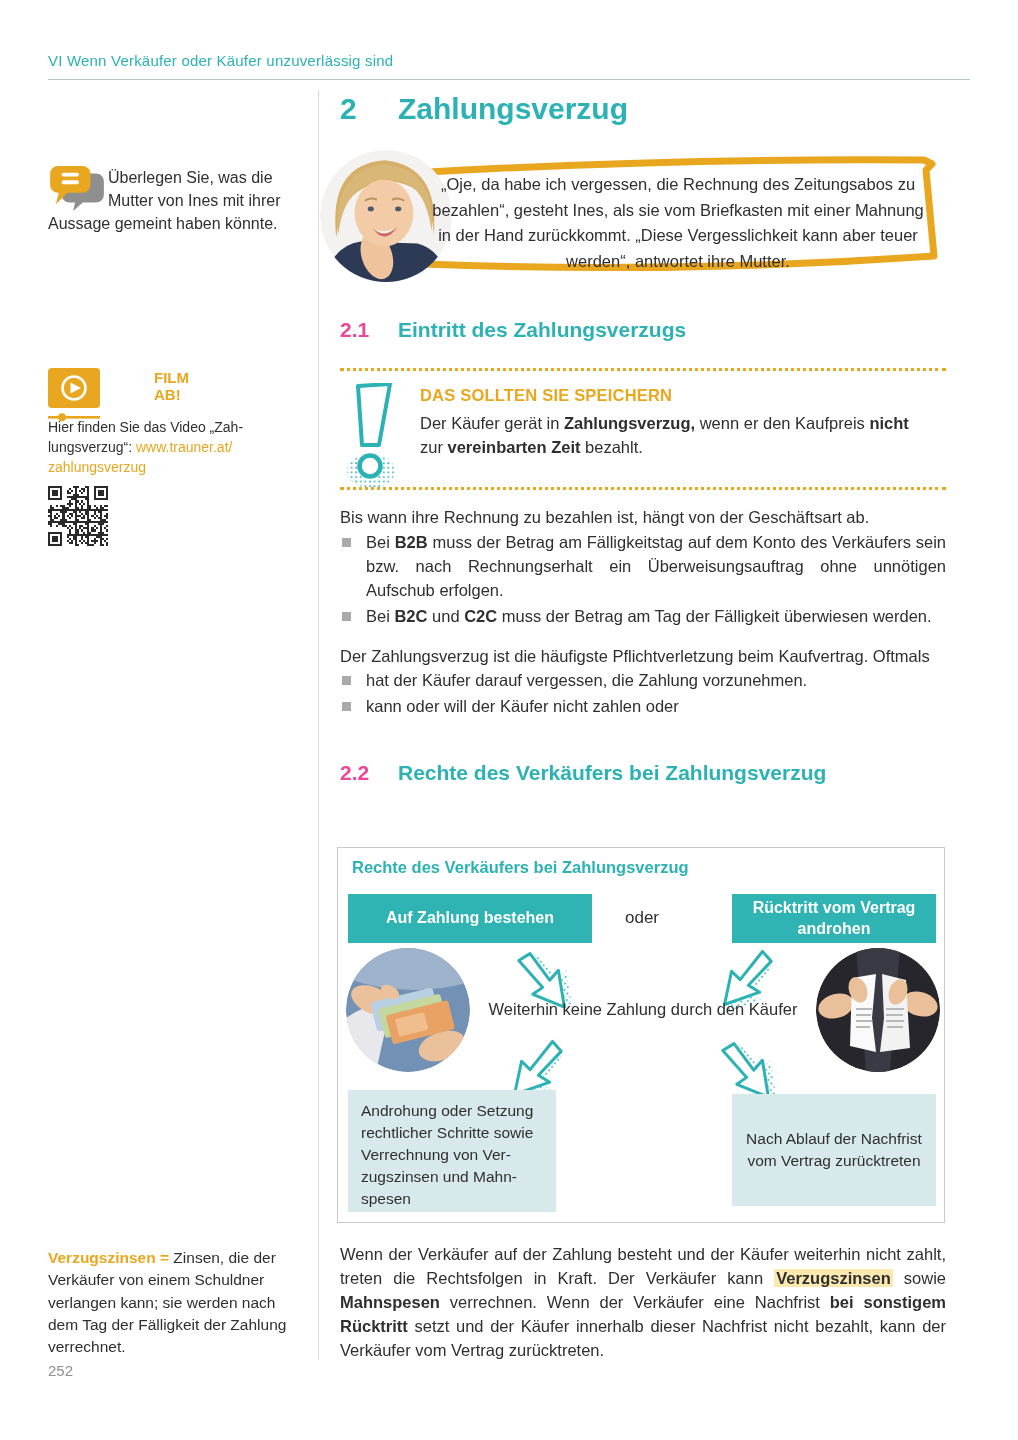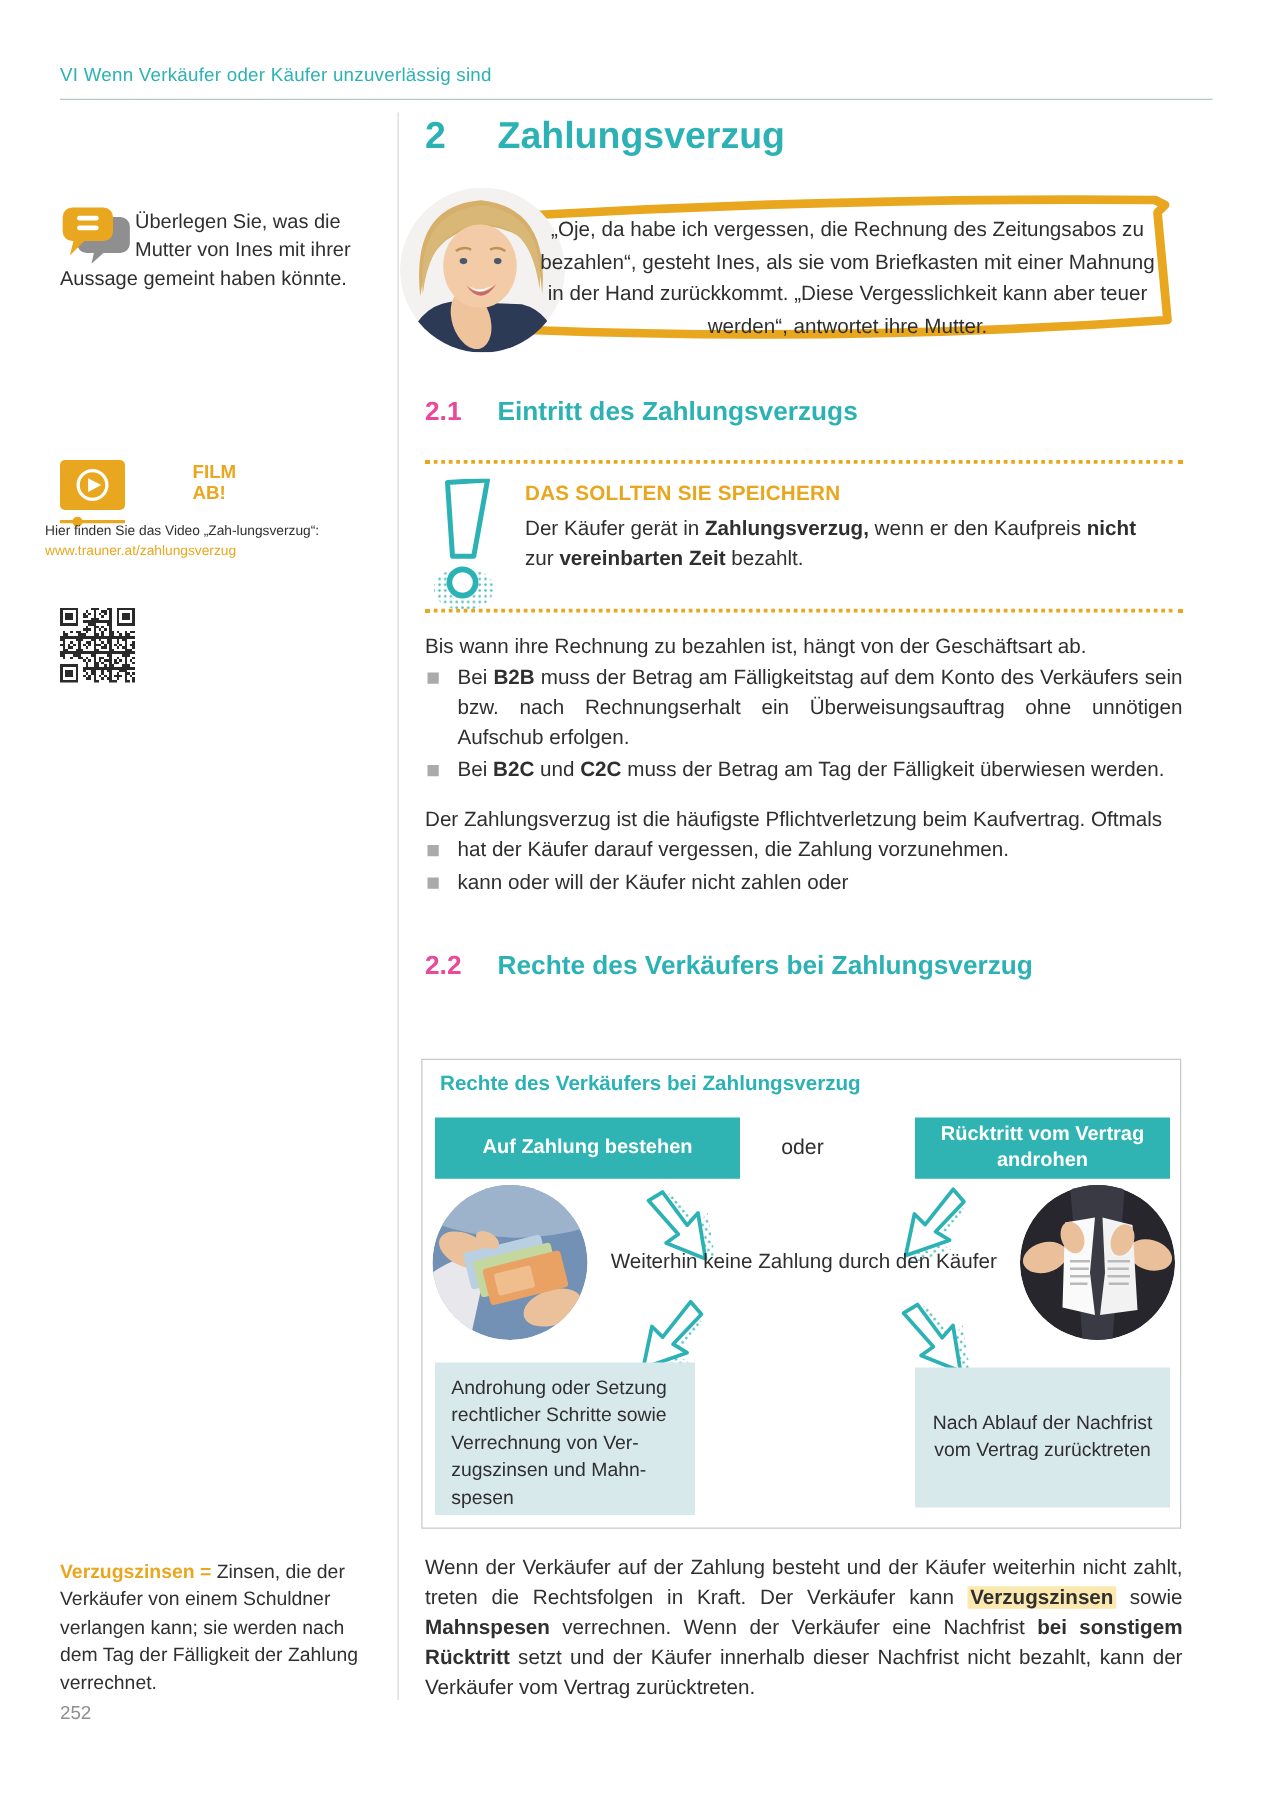--- a/index.html
+++ b/index.html
@@ -13,21 +13,21 @@
   
   .chapter-header{left:48px;top:52px;font-size:15px;letter-spacing:.2px;color:#2cb2b4;}
   .header-rule{left:48px;top:79px;width:922px;border-top:1px solid #b9c6c6;}
   .col-divider{left:318px;top:90px;height:1270px;border-left:1px solid #d9d9d9;}
   
   .think-note{left:48px;top:166px;width:256px;font-size:16px;line-height:1.44;}
   .think-spacer{float:left;width:60px;height:26px;}
   .bubble-icon{position:absolute;left:0px;top:-2px;}
   .film-box{left:48px;top:368px;}
   .film-label{left:106px;top:369px;font-size:15px;font-weight:bold;color:#e9a71f;line-height:1.15;width:60px;margin-left:48px;}
-  .film-caption{left:36px;top:418px;width:238px;font-size:11px;line-height:1.42;}
+  .film-caption{left:48px;top:418px;width:238px;font-size:14px;line-height:1.42;}
   .qr{left:48px;top:486px;}
   .def-note{left:48px;top:1247px;width:256px;font-size:15.5px;line-height:1.44;}
   .page-number{left:48px;top:1362px;font-size:15px;color:#8f8f8f;}
   
   .main-title-num{left:340px;top:92px;font-size:30px;font-weight:bold;color:#2cb2b4;}
   .main-title{left:398px;top:92px;font-size:30px;font-weight:bold;color:#2cb2b4;}
   .intro-photo{left:320px;top:150px;}
   .quote-border{left:408px;top:150px;}
   .quote-text{left:430px;top:172px;width:496px;font-size:16.5px;line-height:1.55;text-align:center;}
   .sec-num{font-size:21px;font-weight:bold;color:#ec4899;}

